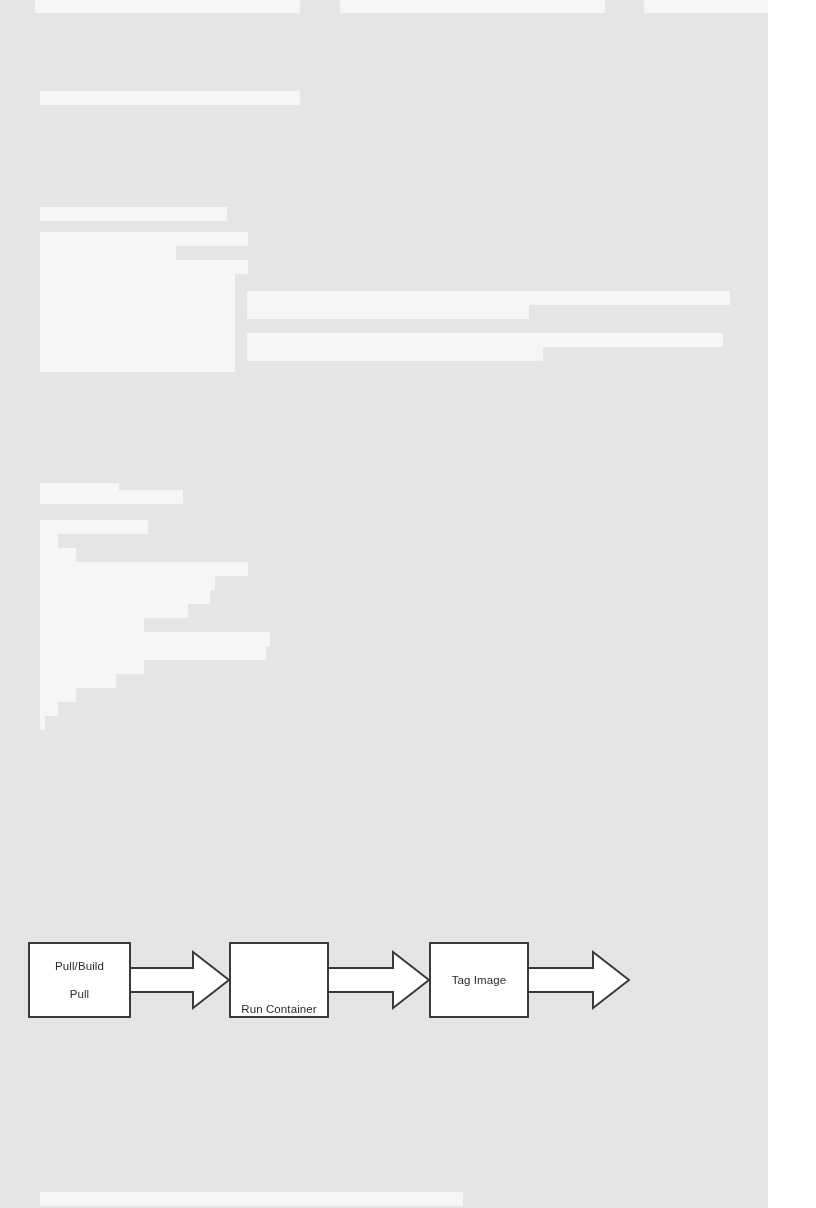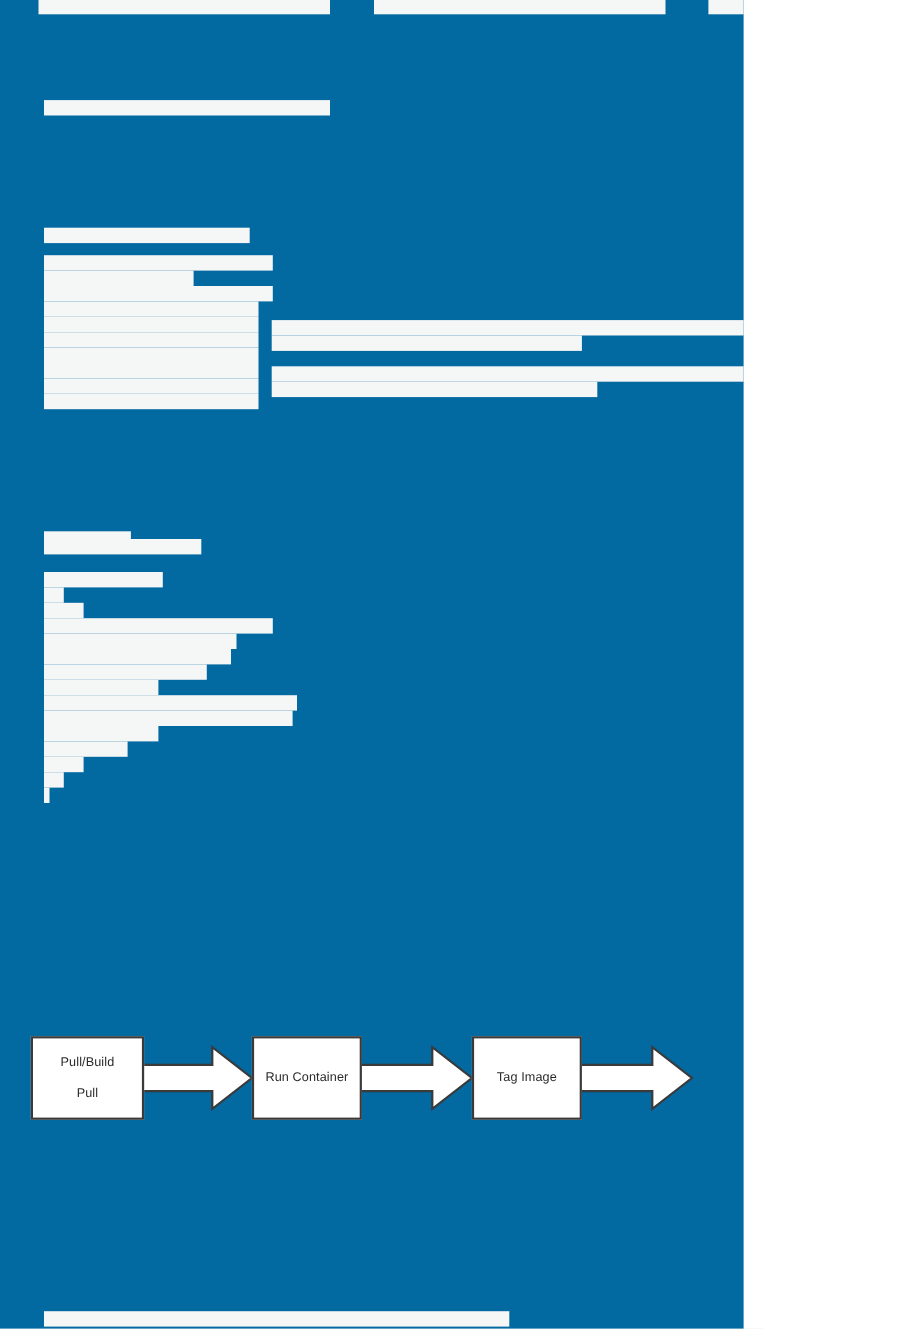--- a/index.html
+++ b/index.html
@@ -7,23 +7,23 @@
     margin: 0;
     padding: 0;
     background: #ffffff;
   }
   body {
     font-family: "Liberation Sans", sans-serif;
     -webkit-font-smoothing: antialiased;
   }
   #page {
     position: relative;
-    width: 676px;
+    width: 768px;
     height: 1208px;
-    background: #0369a1;
+    background: #e5e5e5;
     overflow: hidden;
   }
   
   .ph {
     position: absolute;
     background: #f5f6f6;
     border-radius: 0;
   }
   
   #diagram {
@@ -126,21 +126,21 @@
         </g>
     </svg>
 
     <div class="node" id="node-0" style="left: 28px; top: 42px; width: 103px; height: 76px; border-color: rgb(58, 58, 58); background: rgb(255, 255, 255); color: rgb(43, 43, 43);">
       <span>
         <span>Pull/Build</span><br>
         <span>Pull</span>
       </span>
     </div>
 
-    <div class="node" id="node-1" style="left: 229px; top: 42px; width: 100px; height: 76px; border-color: rgb(58, 58, 58); background: rgb(255, 255, 255); color: rgb(43, 43, 43);">
+    <div class="node" id="node-1" style="left: 229px; top: 42px; width: 100px; height: 76px; border-color: rgb(58, 58, 58); background: rgb(255, 255, 255); color: rgb(43, 43, 43); align-items: flex-end;">
       <span>Run Container</span>
     </div>
 
     <div class="node" id="node-2" style="left: 429px; top: 42px; width: 100px; height: 76px; border-color: rgb(58, 58, 58); background: rgb(255, 255, 255); color: rgb(43, 43, 43); justify-content: center;">
       <span>Tag Image</span>
     </div>
 
 
   </div>
 </div>

